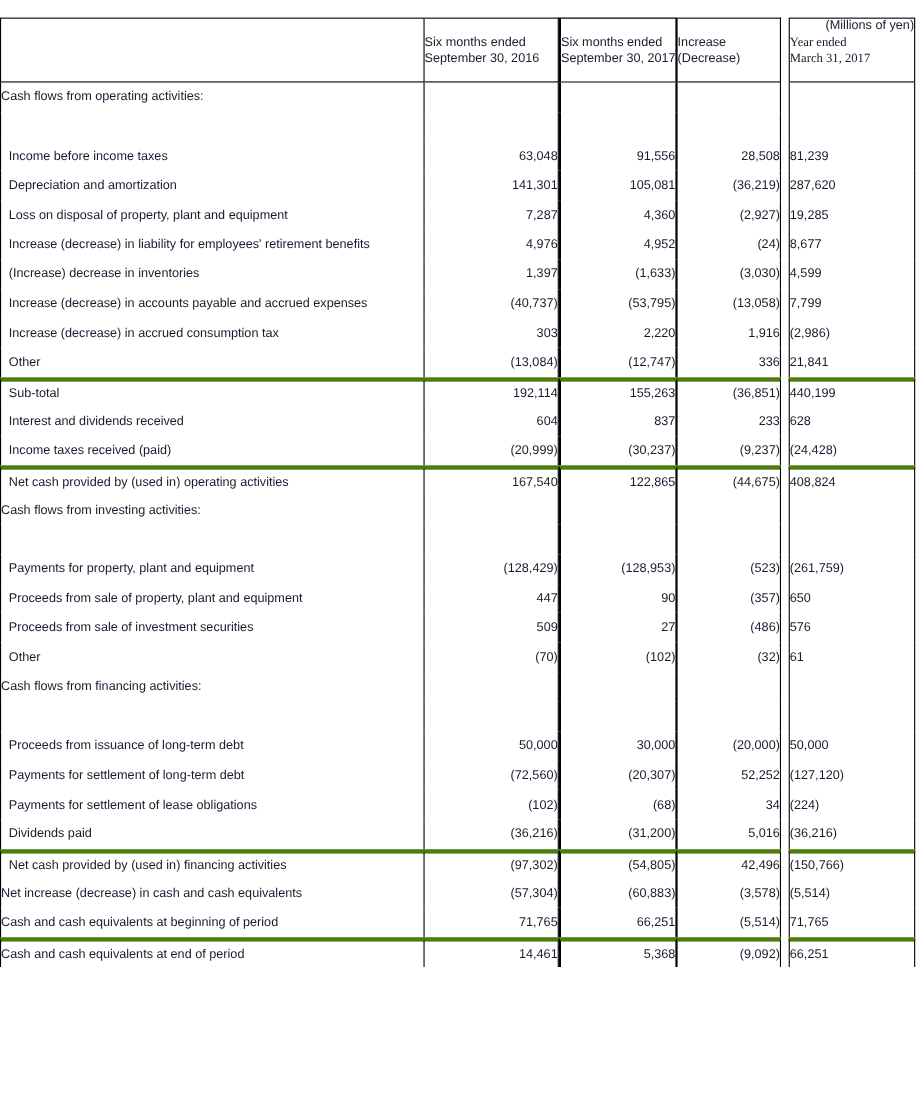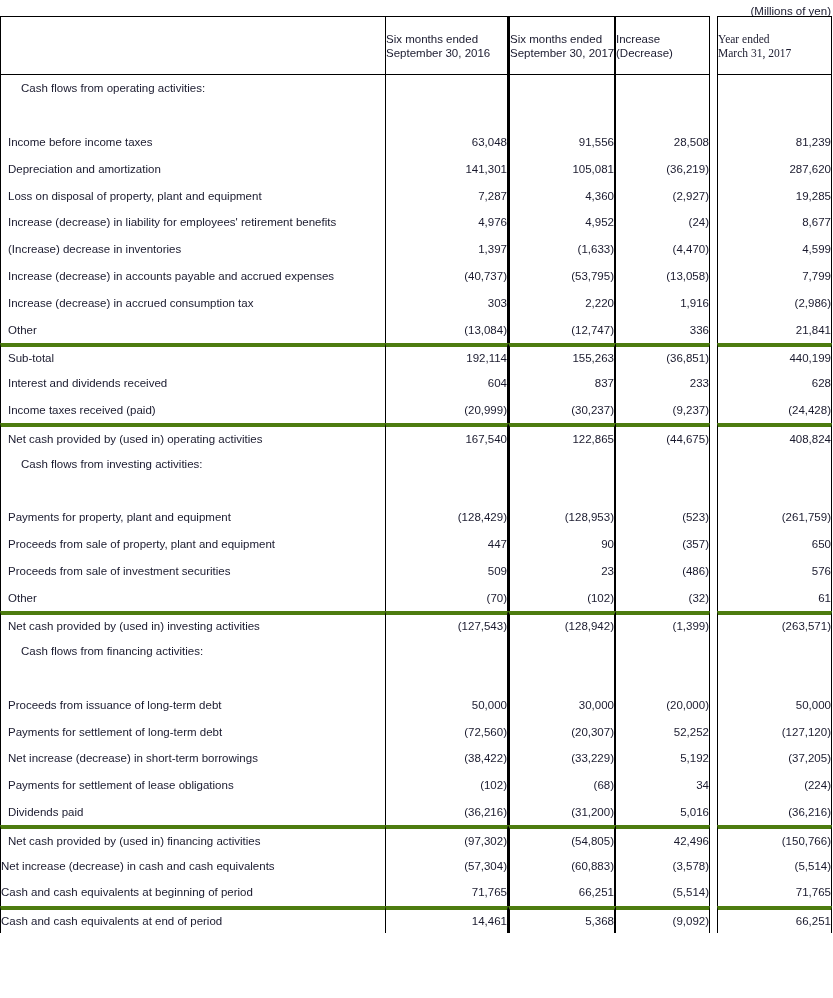--- a/index.html
+++ b/index.html
@@ -7,21 +7,21 @@
   body{
     width:833px; height:998px;
     font-family:"Liberation Sans", sans-serif;
     color:#1a1a2e;
     -webkit-font-smoothing:antialiased;
   }
   #page{position:relative;width:833px;height:998px;overflow:hidden;}
 
   
   .caption{
-    position:absolute; top:4px; left:0; width:832px;
+    position:absolute; top:16px; left:0; width:832px;
     text-align:right; font-size:11.5px; line-height:15px;
     padding-right:1px; box-sizing:border-box;
   }
 
   
   .tbl{
     position:absolute; top:16px; left:0;
     width:832px;
     border-collapse:separate;
     border-spacing:0;
@@ -59,21 +59,21 @@
   }
   
   .cell-num.emph{ border-right:2px solid #000; }
   .cell-num.emph-left{ border-left:2px solid #000; }
 
   
   .cell-gap{ border:0; background:#fff; }
   .cell-last{
     border-left:1px solid #000;
     border-right:1px solid #000;
-    text-align:right;
+    text-align:left;
     padding-right:9px;
     white-space:nowrap;
   }
 
   
   .hdr td{
     height:59px;
     text-align:left;
     vertical-align:middle;
     line-height:14px;
@@ -82,21 +82,21 @@
     border-top:1px solid #000;
   }
   .hdr .cell-label{border-left:1px solid #000;border-right:1px solid #000;}
   .hdr .cell-num{border-right:1px solid #000;}
   .hdr .cell-num.emph{border-right:2px solid #000;}
   .hdr .cell-num.emph-left{border-left:2px solid #000;}
   .hdr .cell-gap{border-top:0;border-bottom:0;}
   .hdr .cell-last{border-left:1px solid #000;border-right:1px solid #000;font-family:Liberation Serif, serif;}
 
   
-  .row-section .cell-label{padding-left:20px;}
+  .row-section .cell-label{padding-left:0;}
   
   .row-item .cell-label{padding-left:7px;}
 
   
   .rule-top td{border-top:4px solid #4d7c0f;}
   .rule-top .cell-gap{border-top:0;}
 
   
   .row-blank td{height:26.8px;}
 </style>
@@ -182,21 +182,21 @@
           <td class="cell-num">4,976</td>
           <td class="cell-num emph emph-left">4,952</td>
           <td class="cell-num">(24)</td>
           <td class="cell-gap"></td>
           <td class="cell-last">8,677</td>
         </tr>
         <tr class="row-item">
           <td class="cell-label">(Increase) decrease in inventories</td>
           <td class="cell-num">1,397</td>
           <td class="cell-num emph emph-left">(1,633)</td>
-          <td class="cell-num">(4,470)</td>
+          <td class="cell-num">(3,030)</td>
           <td class="cell-gap"></td>
           <td class="cell-last">4,599</td>
         </tr>
         <tr class="row-item">
           <td class="cell-label">Increase (decrease) in accounts payable and accrued expenses</td>
           <td class="cell-num">(40,737)</td>
           <td class="cell-num emph emph-left">(53,795)</td>
           <td class="cell-num">(13,058)</td>
           <td class="cell-gap"></td>
           <td class="cell-last">7,799</td>
@@ -277,41 +277,33 @@
           <td class="cell-label">Proceeds from sale of property, plant and equipment</td>
           <td class="cell-num">447</td>
           <td class="cell-num emph emph-left">90</td>
           <td class="cell-num">(357)</td>
           <td class="cell-gap"></td>
           <td class="cell-last">650</td>
         </tr>
         <tr class="row-item">
           <td class="cell-label">Proceeds from sale of investment securities</td>
           <td class="cell-num">509</td>
-          <td class="cell-num emph emph-left">23</td>
+          <td class="cell-num emph emph-left">27</td>
           <td class="cell-num">(486)</td>
           <td class="cell-gap"></td>
           <td class="cell-last">576</td>
         </tr>
         <tr class="row-item">
           <td class="cell-label">Other</td>
           <td class="cell-num">(70)</td>
           <td class="cell-num emph emph-left">(102)</td>
           <td class="cell-num">(32)</td>
           <td class="cell-gap"></td>
           <td class="cell-last">61</td>
         </tr>
-        <tr class="row-item rule-top">
-          <td class="cell-label">Net cash provided by (used in) investing activities</td>
-          <td class="cell-num">(127,543)</td>
-          <td class="cell-num emph emph-left">(128,942)</td>
-          <td class="cell-num">(1,399)</td>
-          <td class="cell-gap"></td>
-          <td class="cell-last">(263,571)</td>
-        </tr>
         <tr class="row-section">
           <td class="cell-label">Cash flows from financing activities:</td>
           <td class="cell-num"></td>
           <td class="cell-num emph emph-left"></td>
           <td class="cell-num"></td>
           <td class="cell-gap"></td>
           <td class="cell-last"></td>
         </tr>
         <tr class="row-blank">
           <td class="cell-label"></td>
@@ -329,28 +321,20 @@
           <td class="cell-gap"></td>
           <td class="cell-last">50,000</td>
         </tr>
         <tr class="row-item">
           <td class="cell-label">Payments for settlement of long-term debt</td>
           <td class="cell-num">(72,560)</td>
           <td class="cell-num emph emph-left">(20,307)</td>
           <td class="cell-num">52,252</td>
           <td class="cell-gap"></td>
           <td class="cell-last">(127,120)</td>
-        </tr>
-        <tr class="row-item">
-          <td class="cell-label">Net increase (decrease) in short-term borrowings</td>
-          <td class="cell-num">(38,422)</td>
-          <td class="cell-num emph emph-left">(33,229)</td>
-          <td class="cell-num">5,192</td>
-          <td class="cell-gap"></td>
-          <td class="cell-last">(37,205)</td>
         </tr>
         <tr class="row-item">
           <td class="cell-label">Payments for settlement of lease obligations</td>
           <td class="cell-num">(102)</td>
           <td class="cell-num emph emph-left">(68)</td>
           <td class="cell-num">34</td>
           <td class="cell-gap"></td>
           <td class="cell-last">(224)</td>
         </tr>
         <tr class="row-item">

